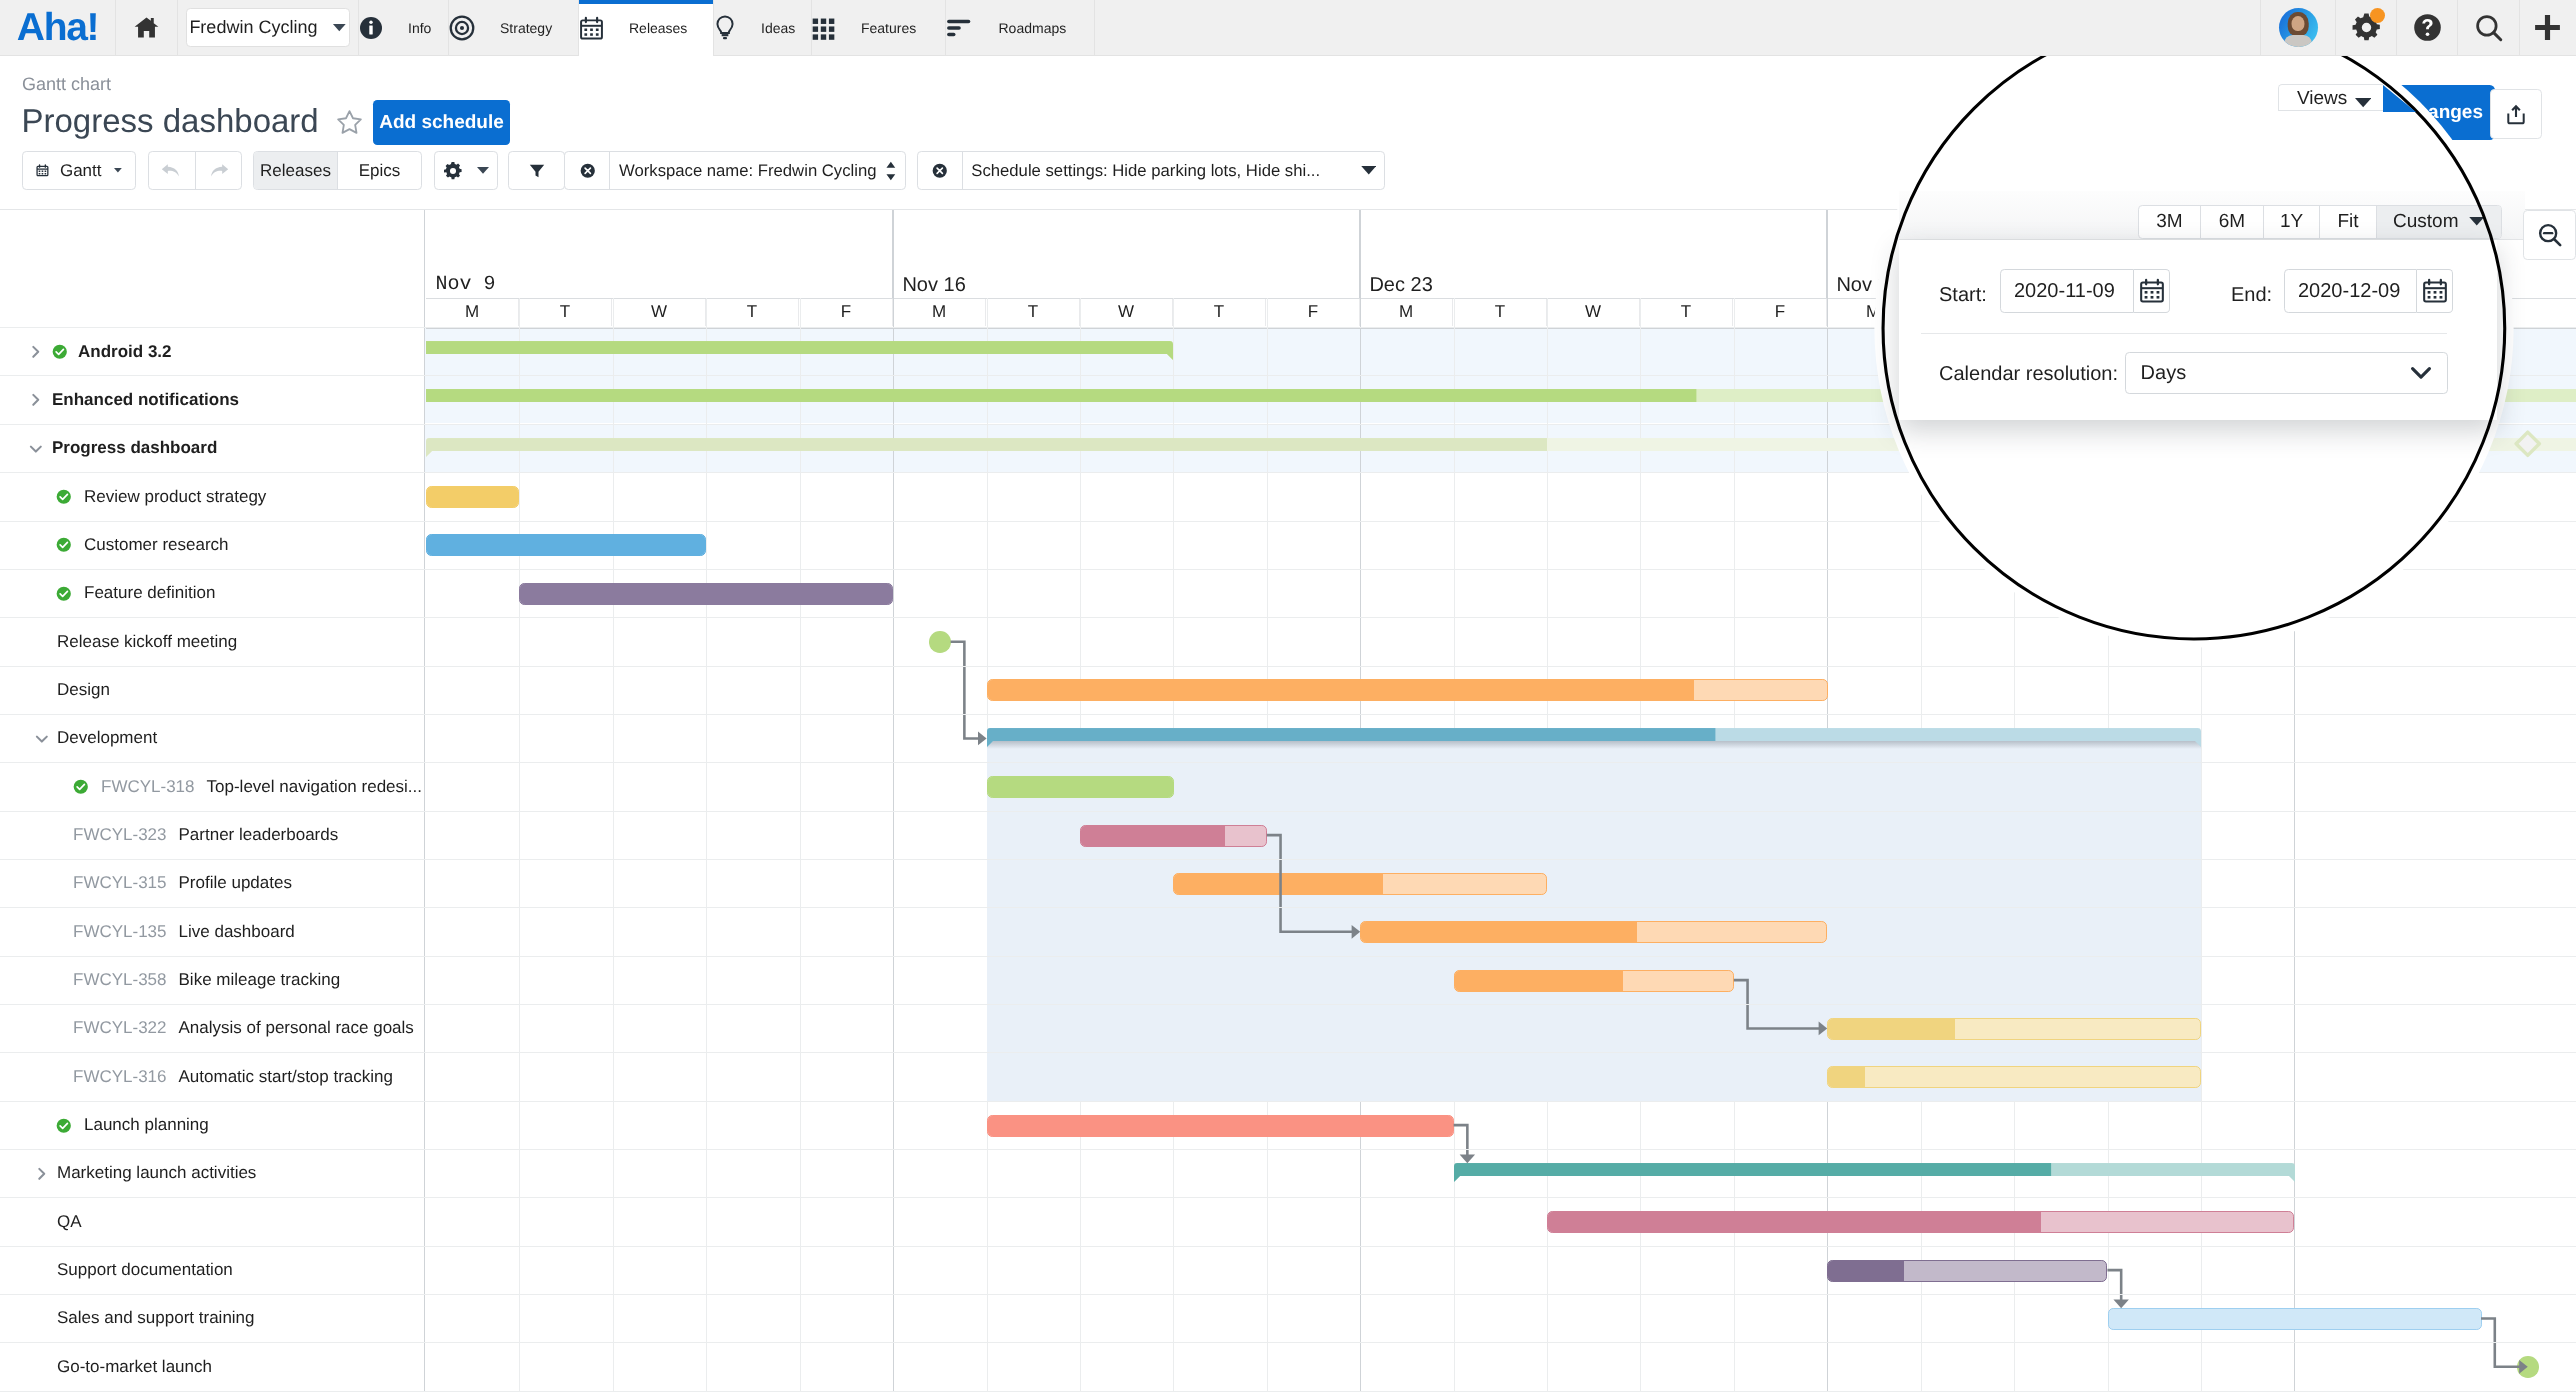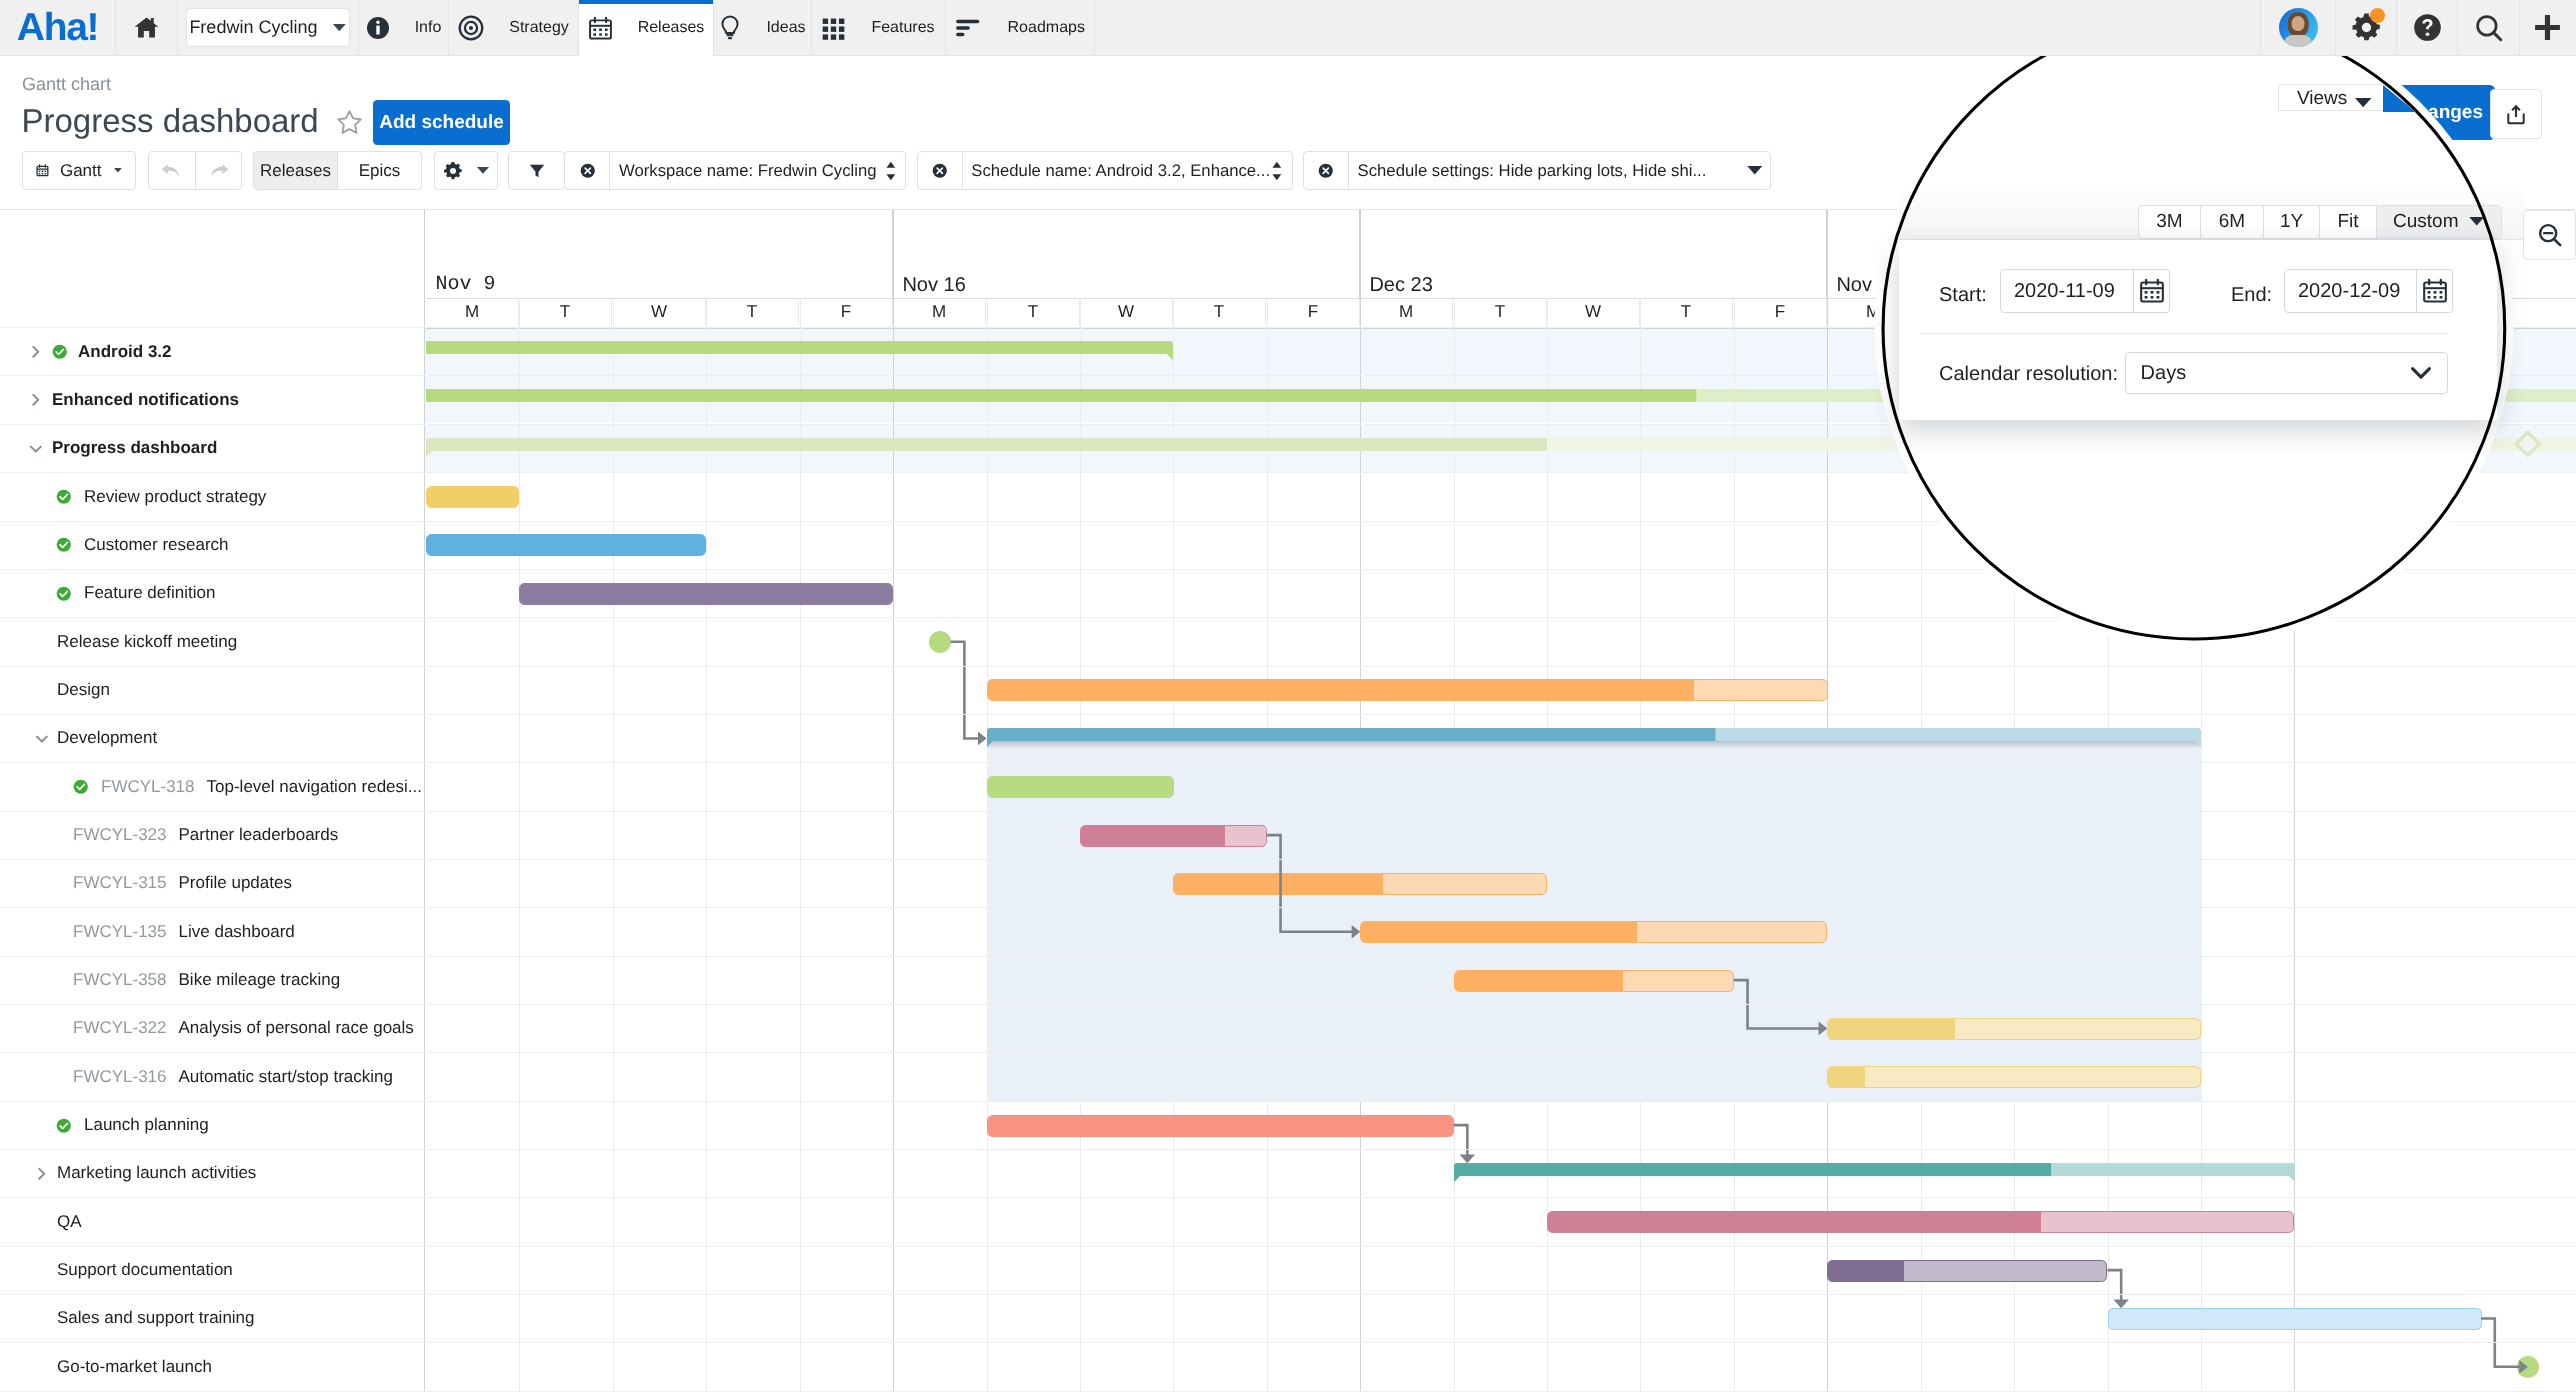--- a/index.html
+++ b/index.html
@@ -13,21 +13,21 @@
   .topnav{position:absolute;left:0;top:0;width:2576px;height:56px;background:#f0f0f0;z-index:30;
           border-bottom:0.9px solid #e3e3e3;box-sizing:border-box;}
   .nvc{position:absolute;top:0;height:55px;box-sizing:border-box;border-right:0.9px solid #e3e3e3;
        display:flex;align-items:center;justify-content:center;}
   .nv-logo{left:0;width:116px;font-weight:bold;font-size:39px;color:#0a6ed1;letter-spacing:-1.3px;}
   .nv-home{left:116px;width:62px;}
   .nv-ws{left:178px;width:181px;}
   .nv-ws-btn{background:#fff;border:0.9px solid #e0e0e0;border-radius:4.3px;height:39px;width:164px;
              display:flex;align-items:center;justify-content:center;gap:14.6px;font-size:18px;box-sizing:border-box;white-space:nowrap;}
   .nv-item{position:absolute;top:0;height:55px;box-sizing:border-box;border-right:0.9px solid #e3e3e3;
-           display:flex;align-items:center;justify-content:center;gap:25px;font-size:16px;}
+           display:flex;align-items:center;justify-content:flex-start;gap:25px;font-size:14px;}
   .nv-item.active{background:#fff;border-bottom:none;height:56px;}
   .nv-item.active::before{content:"";position:absolute;left:0;right:0;top:0;height:4.3px;background:#0a6ed1;}
   .nv-spacer{left:1096px;width:1165px;}
   .nbadge{position:absolute;width:15.5px;height:15.5px;border-radius:50%;background:#f79421;
           right:11px;top:7.7px;}
   .avatar{width:39px;height:39px;border-radius:50%;overflow:hidden;position:relative;
           background:linear-gradient(120deg,#1565d8 0%,#2a9fe4 55%,#41c8f5 100%);}
   .avatar .hair{position:absolute;left:50%;top:4.3px;transform:translateX(-50%);
           width:20.6px;height:24px;border-radius:48% 48% 40% 40%;background:#6b4a33;}
   .avatar .head{position:absolute;left:50%;top:7.7px;transform:translateX(-50%);
@@ -272,34 +272,20 @@
     <div id="filters" style="display:flex;gap:10.3px">
         <div class="flt" style="width:342px;">
           <div class="x">
             <svg width="15.5" height="15.5" viewBox="0 0 24 24">
               <circle cx="12" cy="12" r="11" fill="#26303a"></circle>
               <path d="M7.9 7.9 16.1 16.1M16.1 7.9 7.9 16.1" stroke="#fff" stroke-width="2.5" stroke-linecap="round"></path>
             </svg>
           </div>
           <div class="t">
             <span>Workspace name: Fredwin Cycling</span>
-            <svg width="13.7" height="22" viewBox="0 0 12 20">
-              <path d="M6 1.6 10 7H2zM6 18.4 10 13H2z" fill="#26303a"></path>
-            </svg>
-          </div>
-        </div>
-        <div class="flt" style="width:376px;">
-          <div class="x">
-            <svg width="15.5" height="15.5" viewBox="0 0 24 24">
-              <circle cx="12" cy="12" r="11" fill="#26303a"></circle>
-              <path d="M7.9 7.9 16.1 16.1M16.1 7.9 7.9 16.1" stroke="#fff" stroke-width="2.5" stroke-linecap="round"></path>
-            </svg>
-          </div>
-          <div class="t">
-            <span>Schedule name: Android 3.2, Enhance...</span>
             <svg width="13.7" height="22" viewBox="0 0 12 20">
               <path d="M6 1.6 10 7H2zM6 18.4 10 13H2z" fill="#26303a"></path>
             </svg>
           </div>
         </div>
         <div class="flt" style="width:468px;">
           <div class="x">
             <svg width="15.5" height="15.5" viewBox="0 0 24 24">
               <circle cx="12" cy="12" r="11" fill="#26303a"></circle>
               <path d="M7.9 7.9 16.1 16.1M16.1 7.9 7.9 16.1" stroke="#fff" stroke-width="2.5" stroke-linecap="round"></path>

